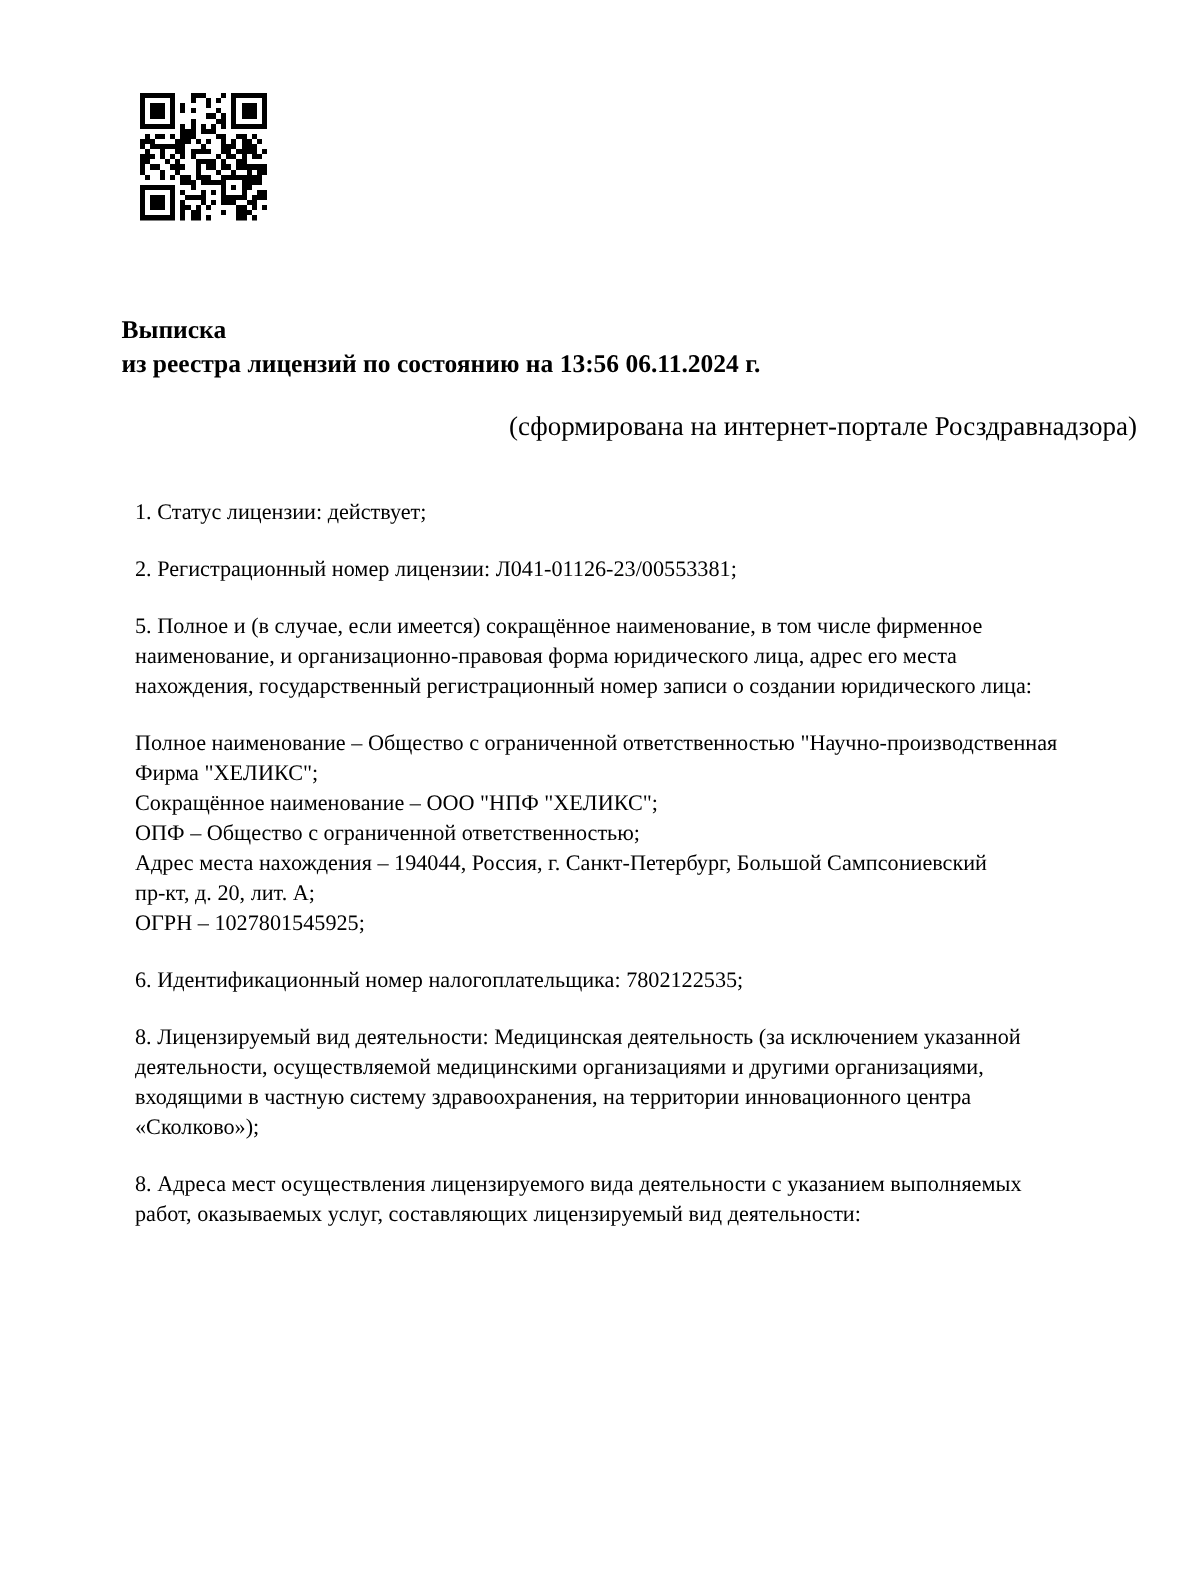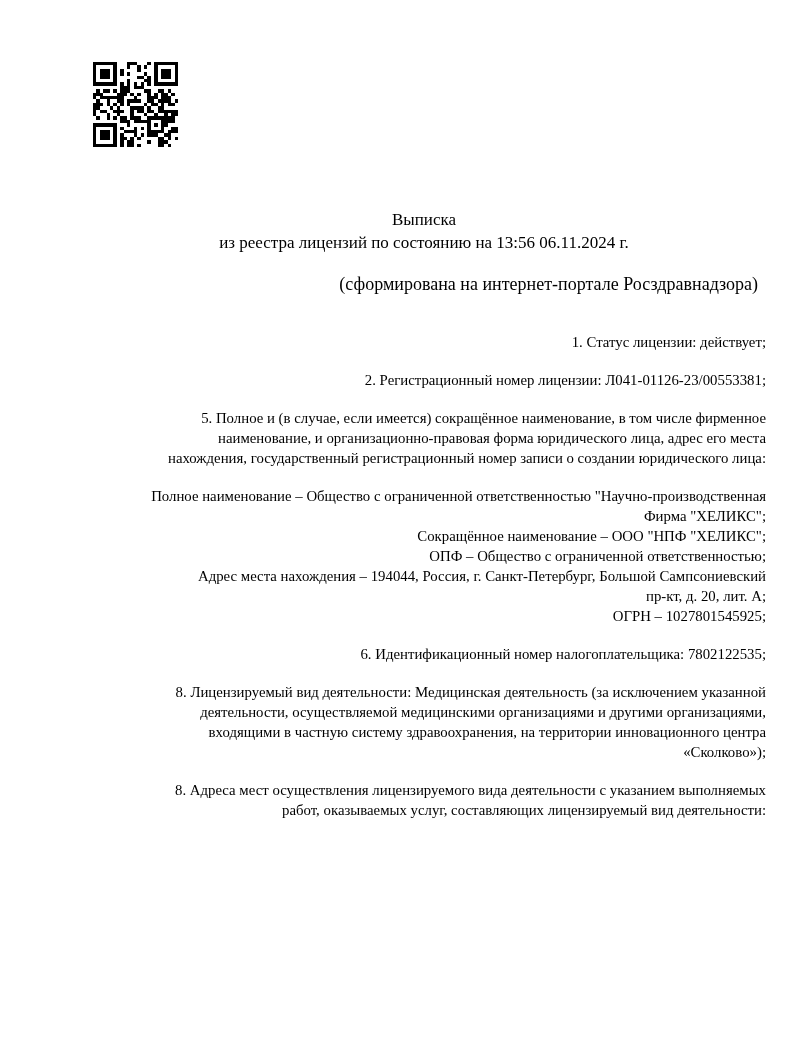--- a/index.html
+++ b/index.html
@@ -19,25 +19,24 @@
   .qr {
     position: absolute;
     left: 93px;
     top: 62px;
     width: 85px;
     height: 85px;
   }
   .qr svg { display: block; }
   .title-block {
     position: absolute;
-    left: 90px;
+    left: 81px;
     top: 208px;
     width: 668px;
-    text-align: center;
-    font-weight: normal;
+    font-weight: bold;
     font-size: 17px;
     line-height: 23px;
   }
   .subtitle {
     position: absolute;
     left: 90px;
     top: 277px;
     width: 668px;
     text-align: right;
     font-size: 18px;
@@ -47,21 +46,20 @@
     position: absolute;
     left: 90px;
     top: 314px;
     width: 676px;
     font-size: 14.8px;
     line-height: 20px;
   }
   .para {
     white-space: pre;
     margin: 18px 0 0 0;
-    text-align: right;
   }
 </style>
 </head>
 <body>
 
 <div class="page">
 
   <div class="qr">
       <svg width="85" height="85" shape-rendering="crispEdges">
         <rect x="0.00" y="0.00" width="3.40" height="3.40" fill="#000"></rect>

